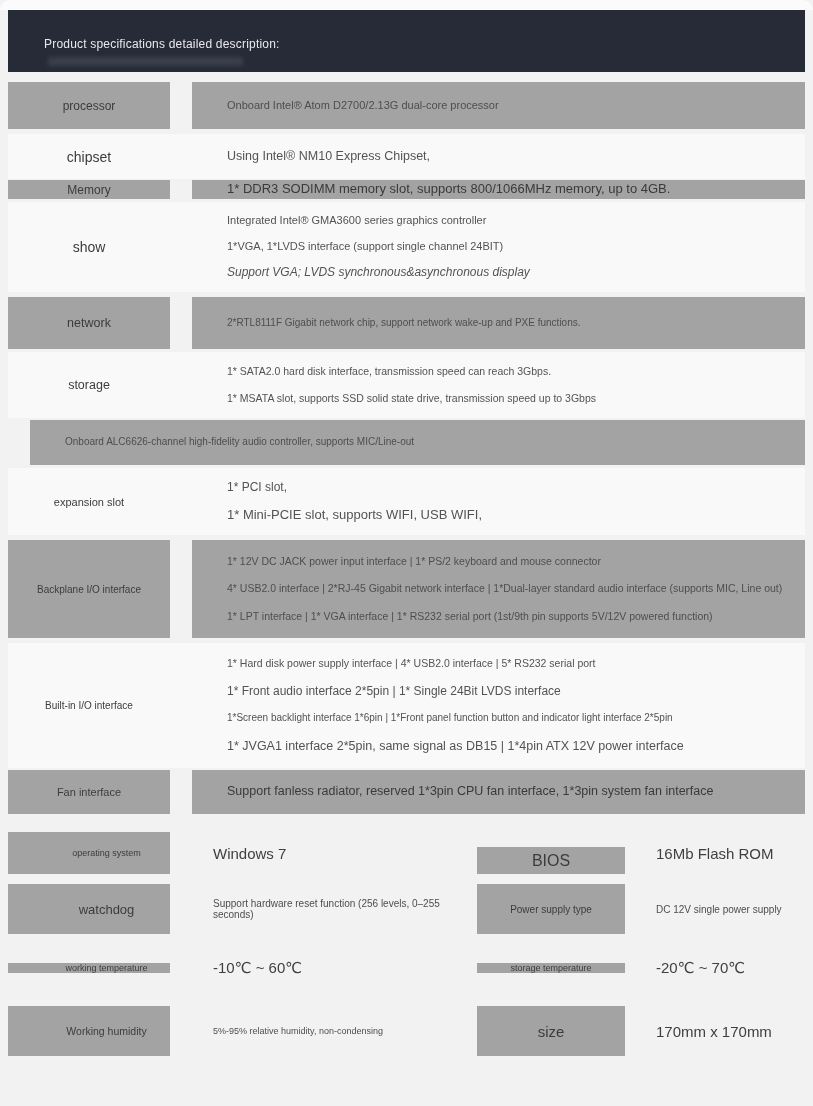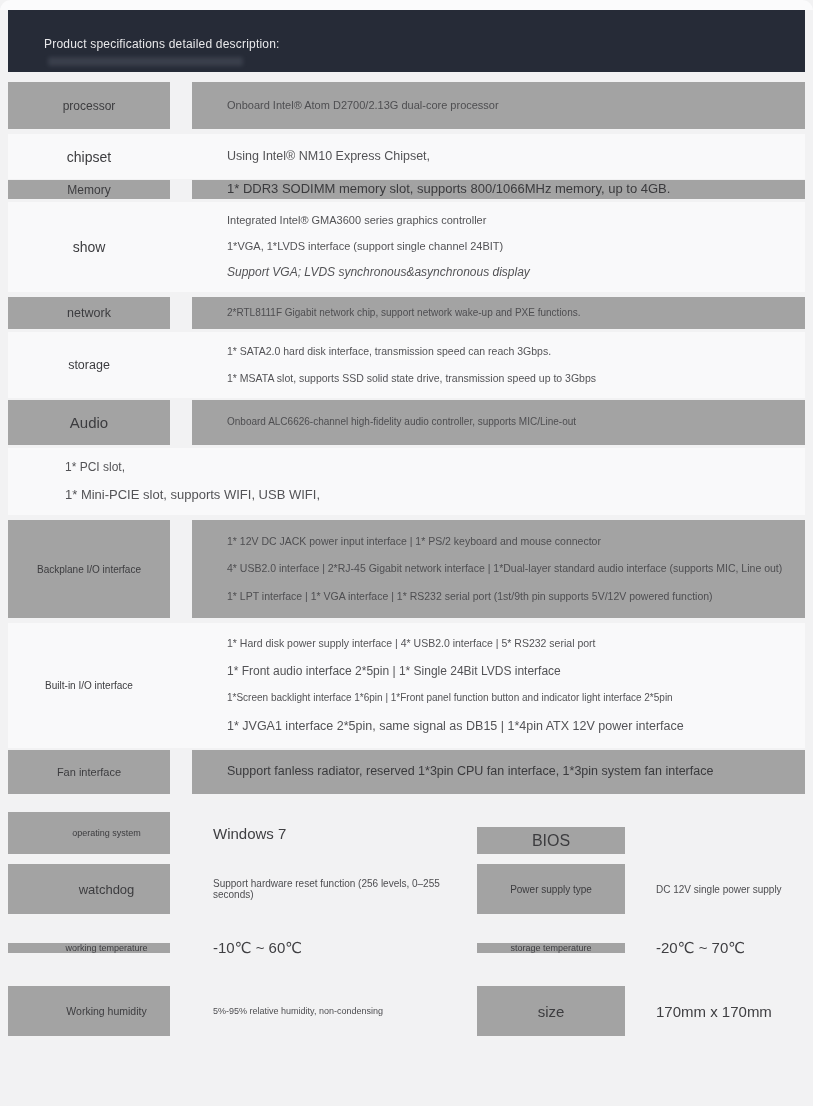--- a/index.html
+++ b/index.html
@@ -40,21 +40,21 @@
   .spec-line { line-height: 1.25; }
   .gray  { background: #a3a3a3; }
   .row-light { background: #f9f9fa; }
   .row-light .spec-content { margin-left: 22px; }
 
   
   .row-0  { height: 47px;  margin-bottom: 5px;  }
   .row-1  { height: 45px;  margin-bottom: 1px;  }
   .row-2  { height: 19px;  margin-bottom: 3px;  }
   .row-3  { height: 90px;  margin-bottom: 5px;  }
-  .row-4  { height: 32px;  margin-bottom: 3px;  }
+  .row-4  { height: 52px;  margin-bottom: 3px;  }
   .row-5  { height: 66px;  margin-bottom: 2px;  }
   .row-6  { height: 45px;  margin-bottom: 3px;  }
   .row-7  { height: 67px;  margin-bottom: 5px;  }
   .row-8  { height: 98px;  margin-bottom: 5px;  }
   .row-9  { height: 125px; margin-bottom: 2px;  }
   .row-10 { height: 44px;  margin-bottom: 18px; }
 
   
   .info-row { display: flex; align-items: stretch; margin: 0 8px; }
   .info-label {
@@ -138,27 +138,27 @@
 
     <div class="spec-row row-5 row-light">
       <div class="spec-label fs12h">storage</div>
       <div class="spec-content">
         <div class="spec-line fs10h">1* SATA2.0 hard disk interface, transmission speed can reach 3Gbps.</div>
         <div class="spec-line fs10h">1* MSATA slot, supports SSD solid state drive, transmission speed up to 3Gbps</div>
       </div>
     </div>
 
     <div class="spec-row row-6">
-      <div class="spec-label gray fs15">Audio</div>
       <div class="spec-content gray">
         <div class="spec-line fs10 mid">Onboard ALC6626-channel high-fidelity audio controller, supports MIC/Line-out</div>
       </div>
     </div>
 
     <div class="spec-row row-7 row-light">
+      <div class="spec-label fs11">expansion slot</div>
       <div class="spec-content">
         <div class="spec-line fs12">1* PCI slot,</div>
         <div class="spec-line fs13">1* Mini-PCIE slot, supports WIFI, USB WIFI,</div>
       </div>
     </div>
 
     <div class="spec-row row-8">
       <div class="spec-label gray fs10">Backplane I/O interface</div>
       <div class="spec-content gray">
         <div class="spec-line fs10h mid">1* 12V DC JACK power input interface | 1* PS/2 keyboard and mouse connector</div>
@@ -182,20 +182,21 @@
       <div class="spec-content gray">
         <div class="spec-line fs12h dark">Support fanless radiator, reserved 1*3pin CPU fan interface, 1*3pin system fan interface</div>
       </div>
     </div>
   </div>
 
   <div class="info-row irow-0">
     <div class="info-label col1 gray fs9">operating system</div>
     <div class="info-value col2 fs15">Windows 7</div>
     <div class="info-label col3 gray fs16">BIOS</div>
+    <div class="info-value col4 fs15">16Mb Flash ROM</div>
   </div>
 
   <div class="info-row irow-1">
     <div class="info-label col1 gray fs13">watchdog</div>
     <div class="info-value col2 fs10 mid">Support hardware reset function (256 levels, 0–255 seconds)</div>
     <div class="info-label col3 gray fs10">Power supply type</div>
     <div class="info-value col4 fs10 mid">DC 12V single power supply</div>
   </div>
 
   <div class="info-row irow-2">

